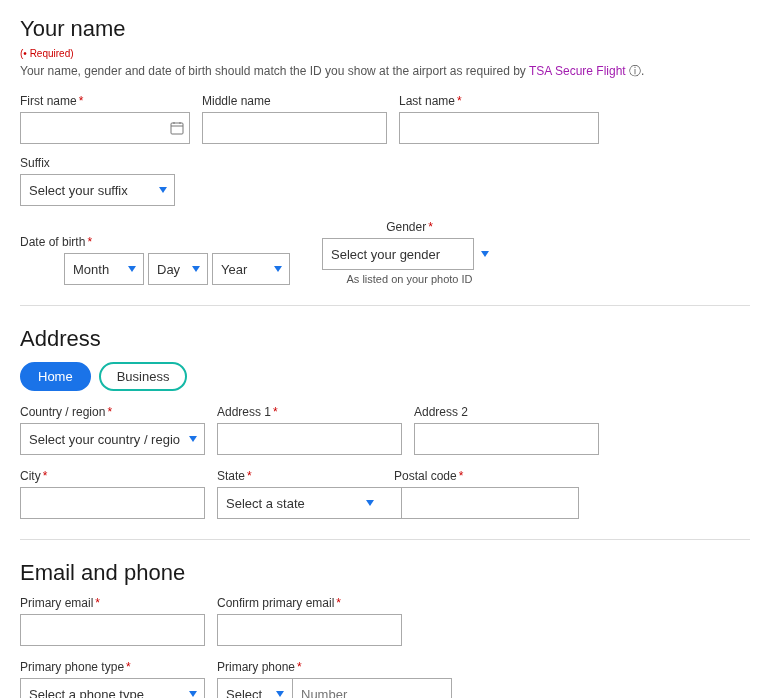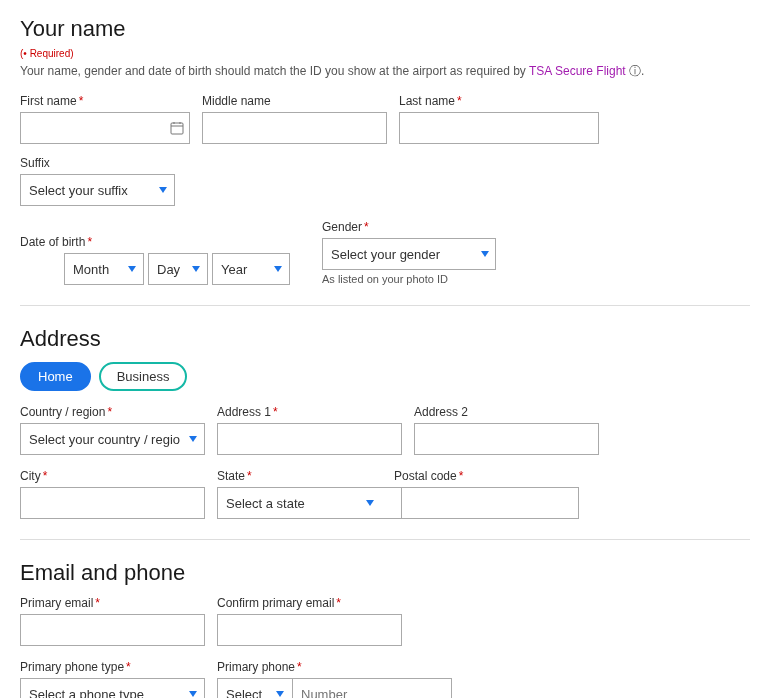--- a/index.html
+++ b/index.html
@@ -232,26 +232,26 @@
               <option>Day</option>
             </select>
           </div>
           <div class="select-wrapper">
             <select style="width:78px;">
               <option>Year</option>
             </select>
           </div>
         </div>
       </div>
-      <div class="form-group" style="margin-left:20px;">
+      <div class="form-group" style="margin-left:20px;align-items:center;">
         <label class="form-label">
           <span>Gender</span><span class="req">*</span>
         </label>
         <div class="select-wrapper" style="width:175px;">
-          <select style="width:174px;">
+          <select style="width:152px;">
             <option>Select your gender</option>
             <option>Male</option>
             <option>Female</option>
           </select>
         </div>
         <p class="hint-text">As listed on your photo ID</p>
       </div>
     </div>
   </div>
 

